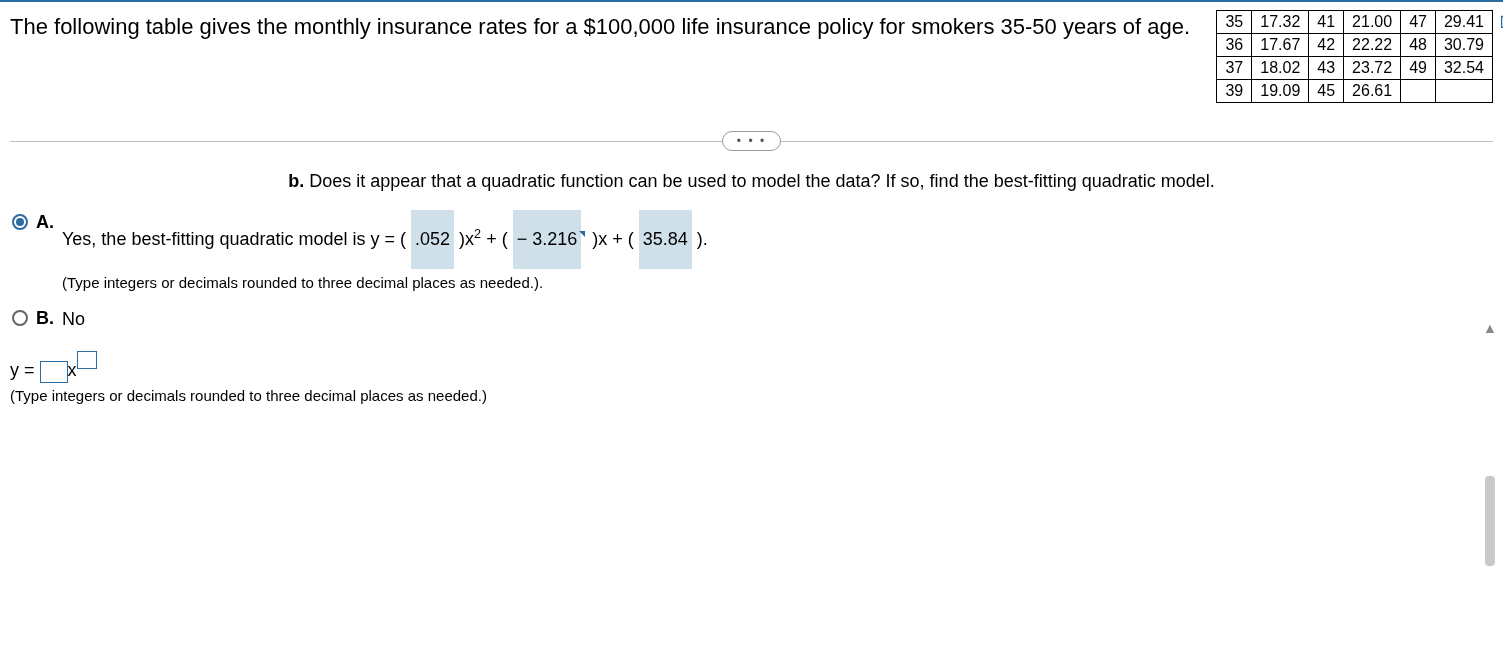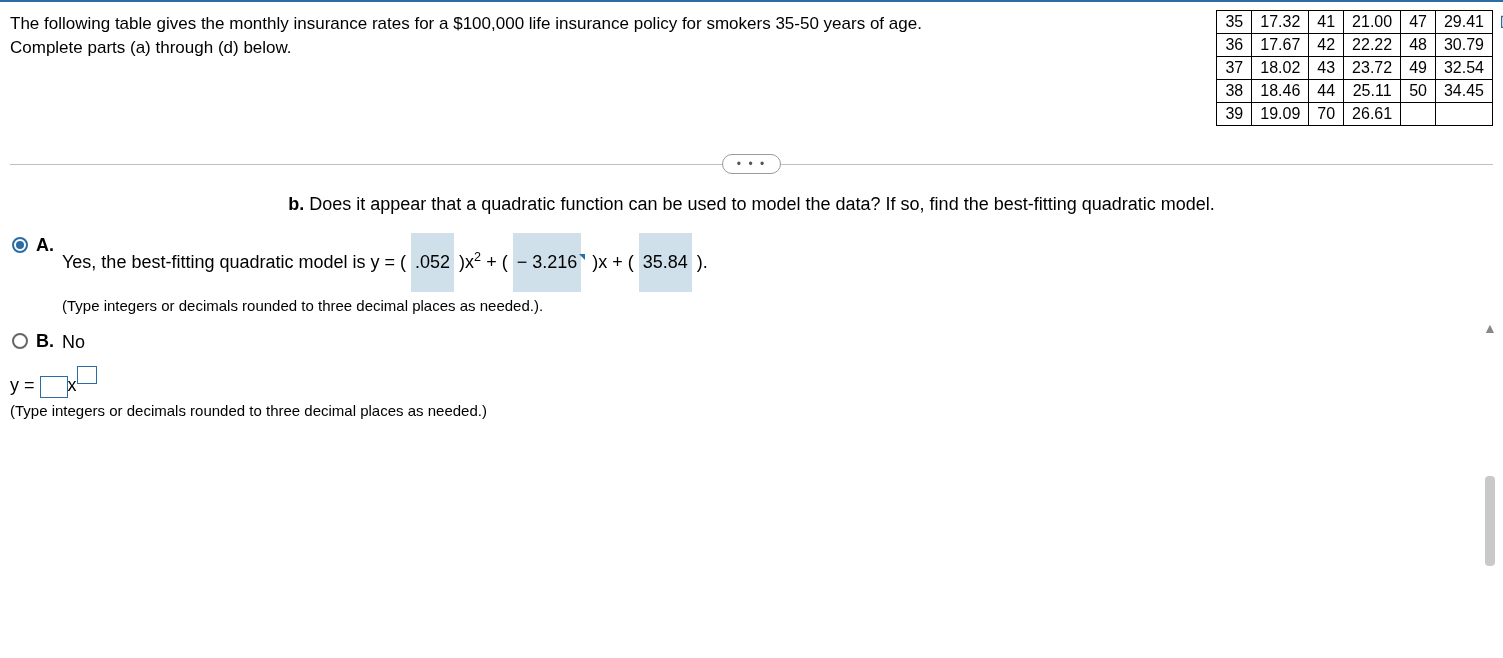--- a/index.html
+++ b/index.html
@@ -12,21 +12,21 @@
     width: 1503px;
     height: 658px;
     overflow: hidden;
     position: relative;
   }
   .top-border { border-top: 2px solid #2b6ca3; }
   .content {
     padding: 8px 10px 0 10px;
   }
   .top-row { display: flex; align-items: flex-start; }
-  .intro { flex: 1; line-height: 1.4; padding-top: 2px; font-size: 17px; }
+  .intro { flex: 1; line-height: 1.4; padding-top: 2px; font-size: 22px; }
   .table-wrap { margin-left: 20px; position: relative; }
   table.data {
     border-collapse: collapse;
     font-size: 16px;
   }
   table.data th, table.data td {
     border: 1px solid #000;
     padding: 2px 8px;
     text-align: center;
     vertical-align: middle;
@@ -78,21 +78,21 @@
   }
   .filled.neg { position: relative; }
   .corner-mark {
     display:inline-block; width:0;height:0;
     border-top:6px solid #2b6ca3;
     border-left:6px solid transparent;
     position: relative; top:-8px; left:-2px;
   }
   .hint { font-size: 15px; }
   sup { font-size: 0.7em; }
-  .eq-line { margin: 16px 0 4px 0; }
+  .eq-line { margin: 24px 0 4px 0; }
   .input-box {
     display: inline-block;
     border: 1px solid #2b6ca3;
     width: 28px; height: 22px;
     vertical-align: middle;
     background: #fff;
   }
   .input-box.small { width: 20px; height: 18px; position: relative; top:-6px; }
   .scroll-widgets {
     position: absolute; right: 4px; top: 320px;
@@ -105,21 +105,20 @@
   }
 </style>
 </head>
 <body>
 
 <div class="top-border"></div>
 <div class="content">
   <div class="top-row">
     <div class="intro">
       <span>The following table gives the monthly insurance rates for a $100,000 life insurance policy for smokers 35-50 years of age.</span><br>
-      <span>Complete parts (a) through (d) below.</span>
     </div>
     <div class="table-wrap">
       <table class="data">
         <tbody>
         <tr>
           <td>35</td>
               <td>17.32</td>
           <td>41</td>
               <td>21.00</td>
           <td>47</td>
@@ -135,31 +134,23 @@
         </tr>
         <tr>
           <td>37</td>
               <td>18.02</td>
           <td>43</td>
               <td>23.72</td>
           <td>49</td>
               <td>32.54</td>
         </tr>
         <tr>
-          <td>38</td>
-              <td>18.46</td>
-          <td>44</td>
-              <td>25.11</td>
-          <td>50</td>
-              <td>34.45</td>
-        </tr>
-        <tr>
           <td>39</td>
               <td>19.09</td>
-          <td>70</td>
+          <td>45</td>
               <td>26.61</td>
           <td></td>
               <td></td>
         </tr>
       </tbody>
         </table>
       <span class="popout-icon">
         <svg viewBox="0 0 16 14" width="16" height="14">
             <rect x="0.5" y="2.5" width="11" height="11" fill="none" stroke="#2b6ca3" stroke-width="1.5"></rect>
             <rect x="4.5" y="0.5" width="11" height="9" fill="#fff" stroke="#2b6ca3" stroke-width="1.5"></rect>

